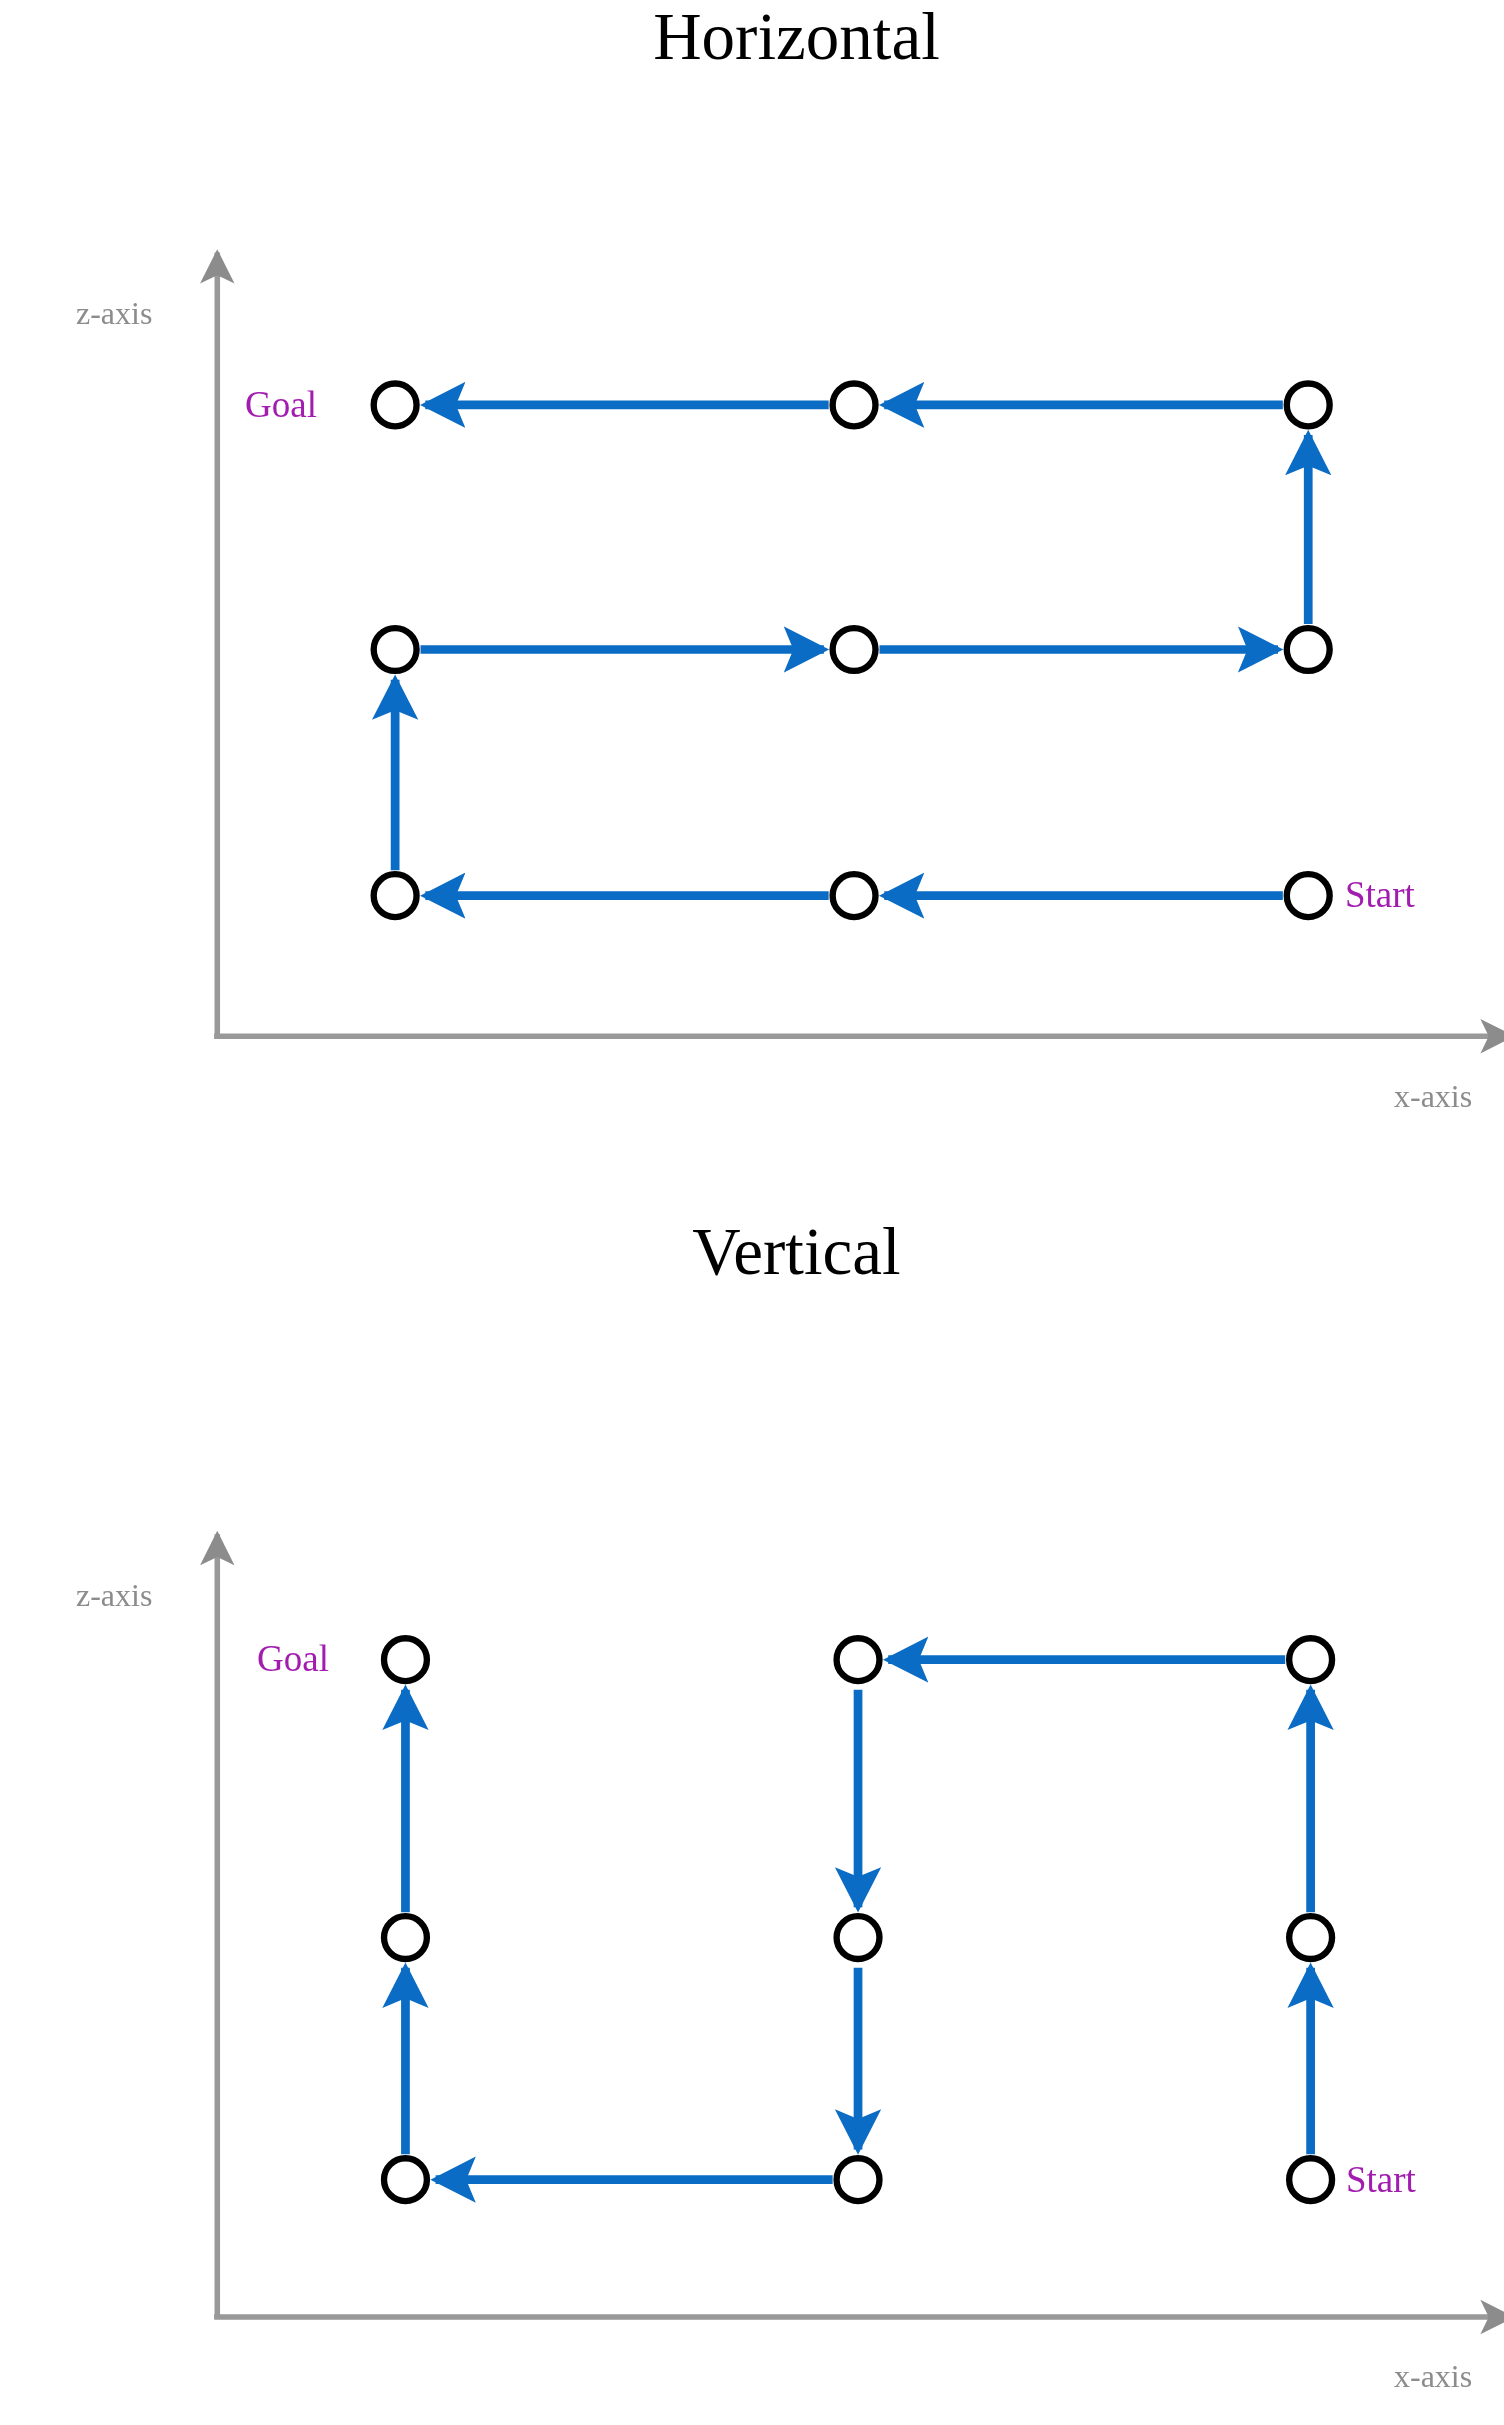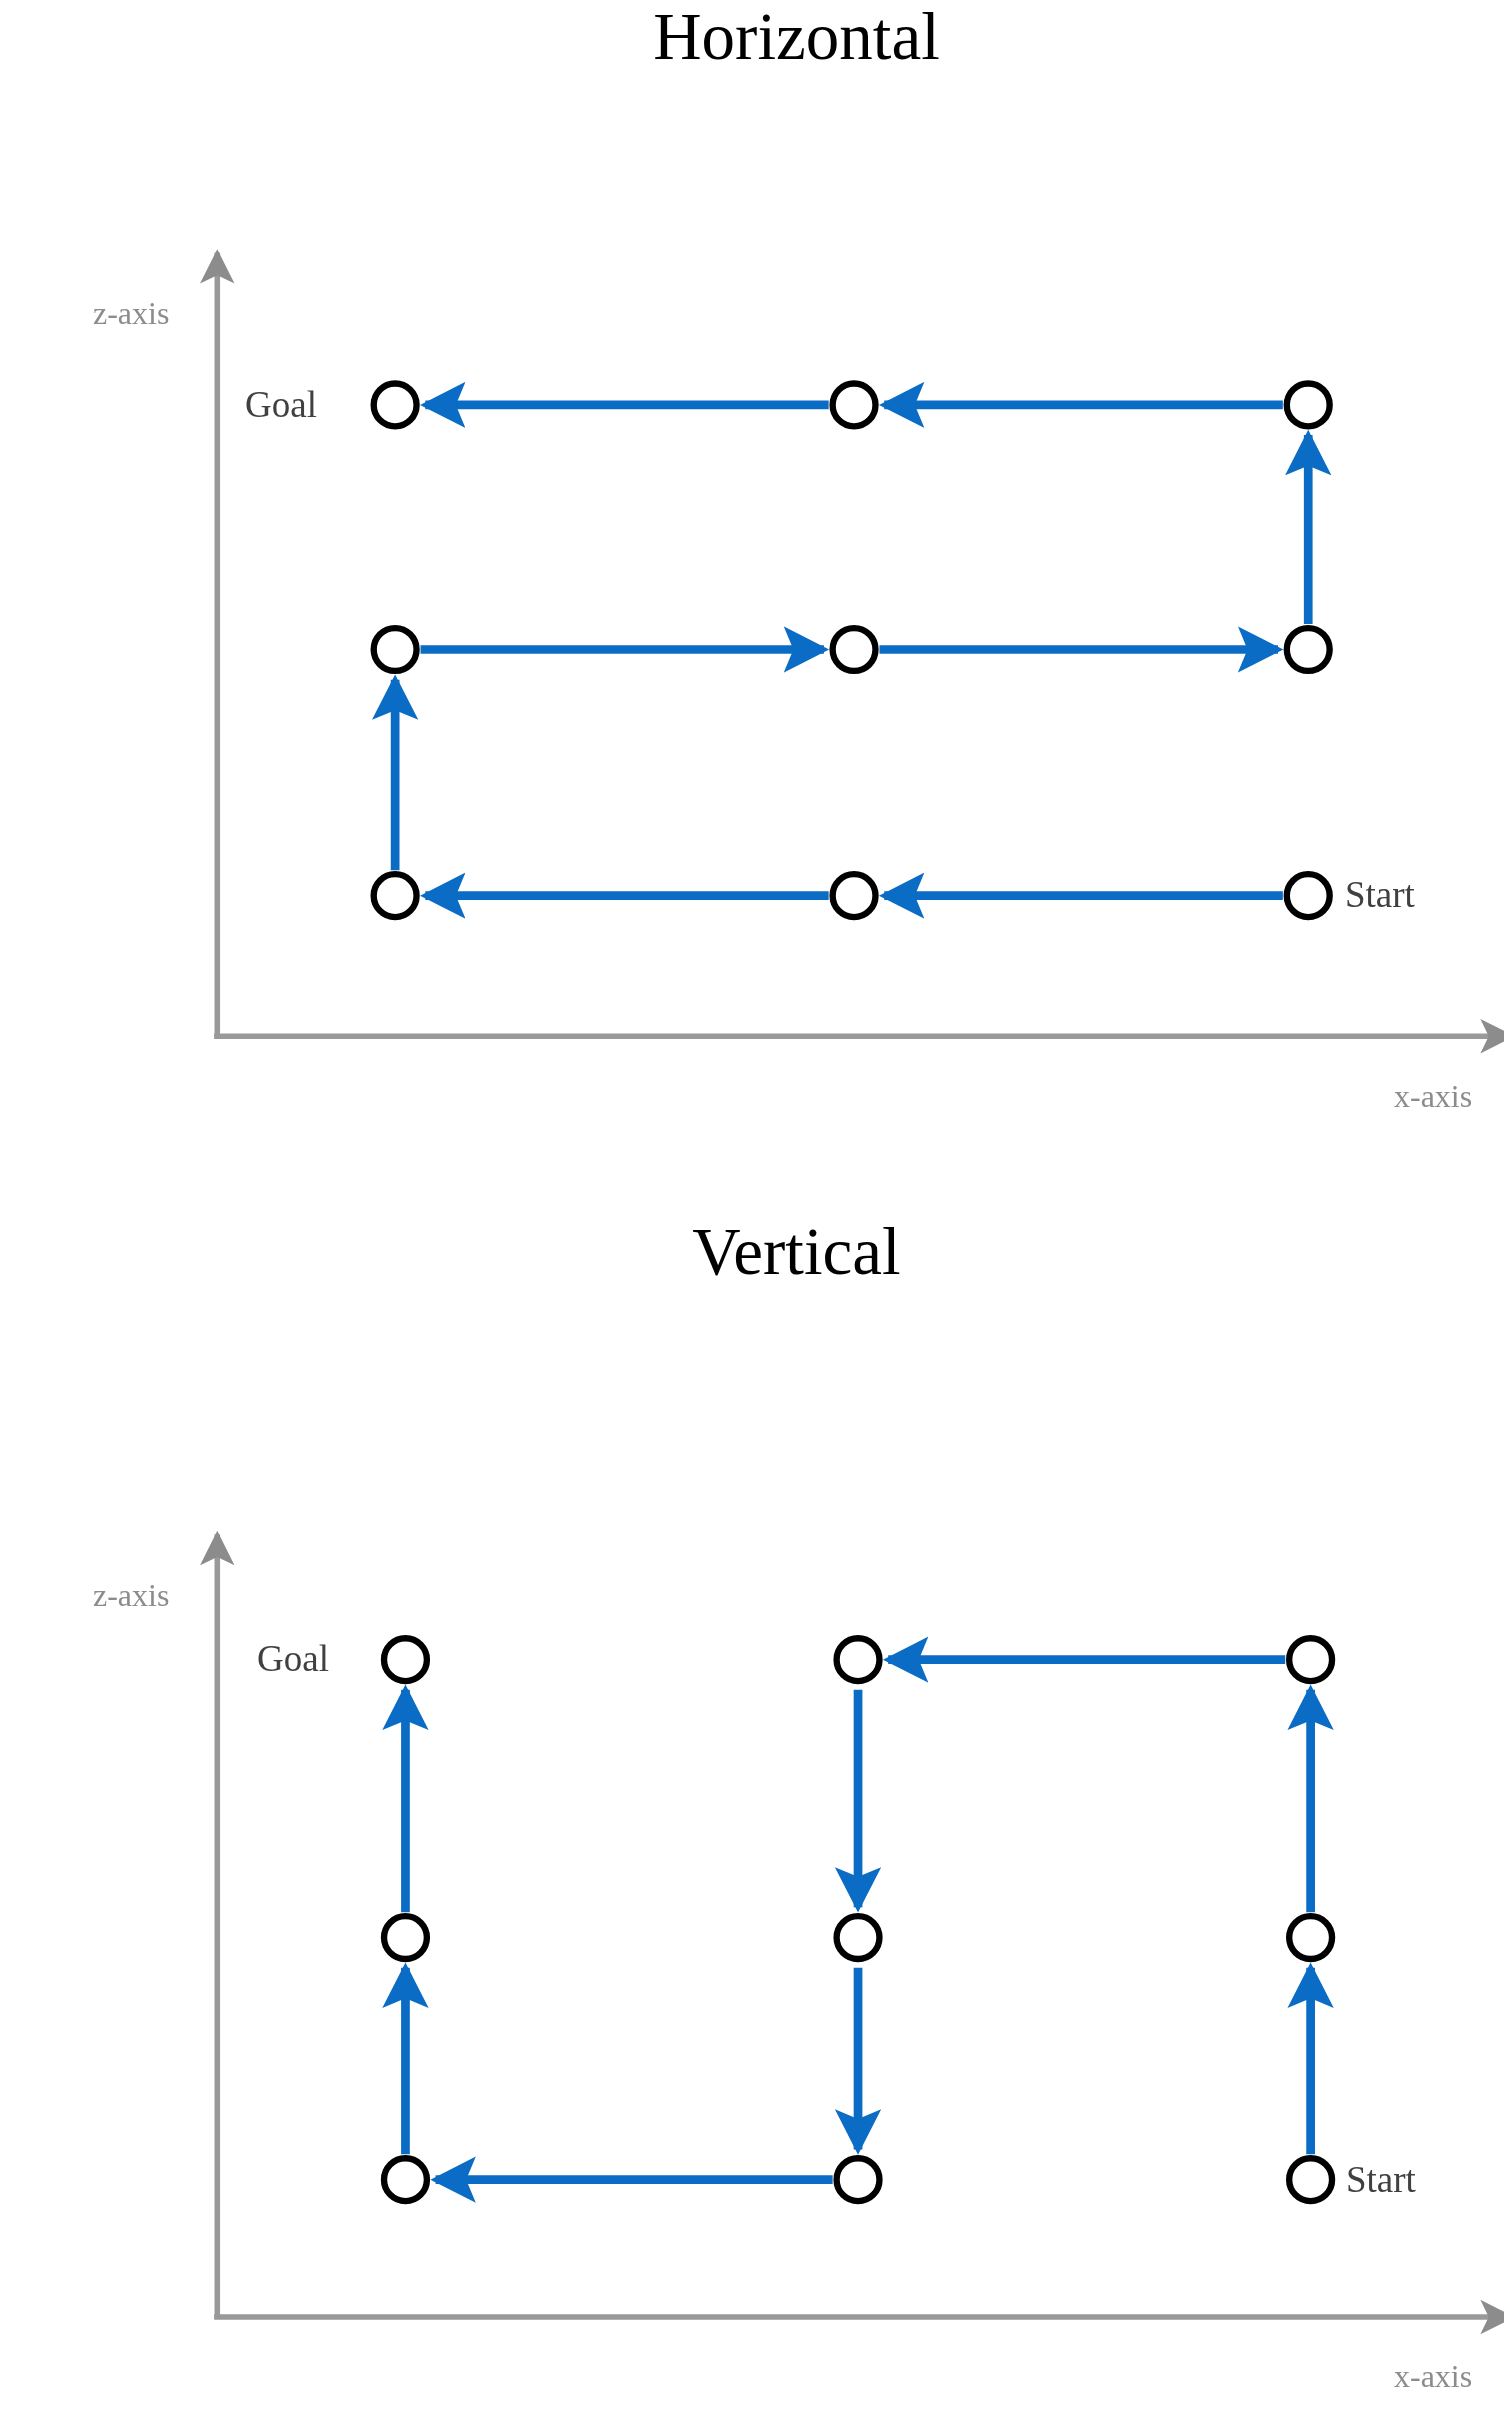--- a/index.html
+++ b/index.html
@@ -10,25 +10,25 @@
   #panel-vertical{top:1215px;padding-left:32px;}
   .panel-title{
     position:absolute;top:3.2px;left:0;width:1505px;text-align:center;
     font-family:"Liberation Serif",serif;font-size:67px;color:#000;
     letter-spacing:0px;line-height:1.0;
   }
   .axis-label{
     position:absolute;font-family:"Liberation Serif",serif;
     font-size:32px;color:#8c8c8c;white-space:nowrap;
   }
-  .z-label{left:49px;top:295px;text-align:center;}
+  .z-label{left:32px;top:295px;text-align:center;}
   .x-label{left:1350px;top:1078px;}
   .node-label{
     position:absolute;font-family:"Liberation Serif",serif;
-    font-size:37px;color:#404040;white-space:nowrap;
+    font-size:37px;color:#a21caf;white-space:nowrap;
   }
   svg.plot{position:absolute;left:0;top:0;width:1505px;height:1191px;display:block;}
 </style>
 </head>
 <body>
 
 <div class="page">
 
   <div class="panel" id="panel-horizontal">
 

